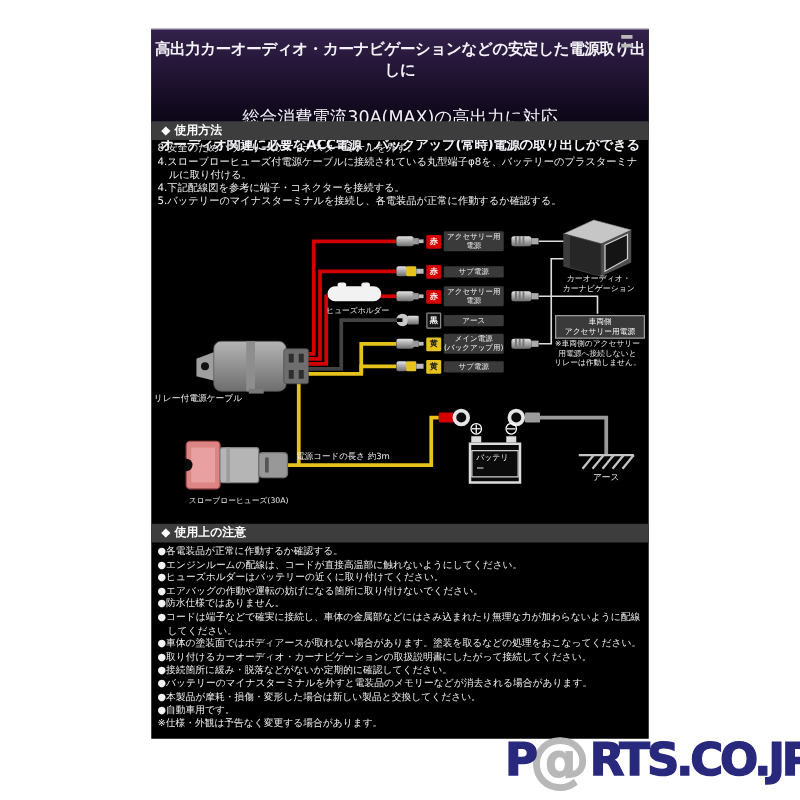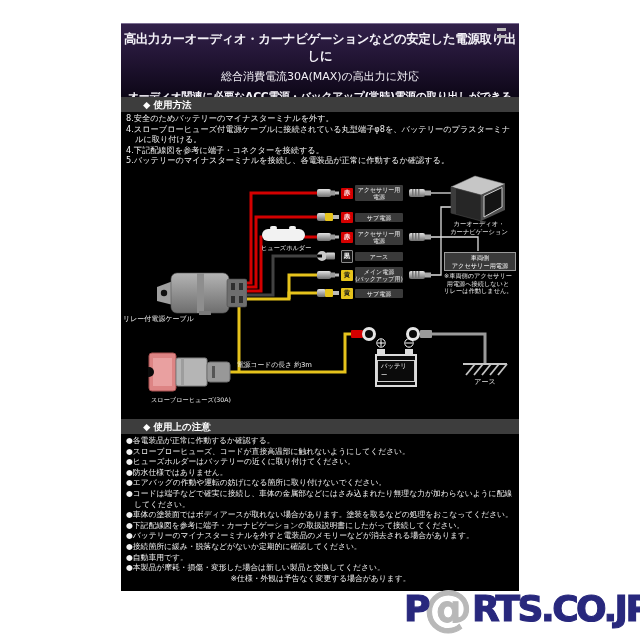--- a/index.html
+++ b/index.html
@@ -6,36 +6,36 @@
   html,body{background:#fff}
   #canvas{position:relative;width:640px;height:640px;background:#ffffff;overflow:hidden;
           font-family:"DejaVu Sans","Liberation Sans",sans-serif;}
   #panel{position:absolute;left:121px;top:23px;width:398px;height:568px;background:#000;overflow:hidden;}
 
   
   .hdr{position:absolute;left:0;top:0;width:100%;height:75px;text-align:center;color:#f4f2f8;
        background:linear-gradient(180deg,#32214a 0%,#241637 40%,#0c0616 100%);
        border-top:1px solid #7c6f93;}
   .hdr .l1{padding-top:7px;font-size:12.4px;font-weight:bold;letter-spacing:-0.3px;}
-  .hdr .l2{margin-top:4px;font-size:11px;}
+  .hdr .l2{margin-top:20px;font-size:14px;}
   .hdr .l3{margin-top:6px;font-size:10.8px;font-weight:bold;letter-spacing:-0.3px;}
   .dash{position:absolute;width:9px;height:2.5px;background:#b9b9b9;left:376px;}
 
   
   .secbar{position:absolute;left:0;width:100%;height:15px;background:#3d3d3d;color:#fff;
-          font-size:9.5px;font-weight:bold;line-height:15px;padding-left:22px;}
+          font-size:9.5px;font-weight:bold;line-height:15px;padding-left:8px;}
   #bar-usage{top:74px;}
   #bar-caution{top:396px;}
 
   
   .steps{position:absolute;left:5px;top:90px;width:389px;color:#f2f2f2;font-size:8.2px;line-height:10.5px;list-style:none;}
   .steps li{padding-left:9px;text-indent:-9px;}
   .cautions{position:absolute;left:5px;top:413px;width:389px;color:#f2f2f2;font-size:7.8px;line-height:10.6px;list-style:none;}
   .cautions li{padding-left:8px;text-indent:-8px;}
-  .footnote{padding-left:8px;text-indent:-8px;text-align:center;}
+  .footnote{padding-left:8px;text-indent:-8px;}
 
   
   .diagram{position:absolute;left:0;top:152px;width:398px;height:244px;}
   .diagram .lbl{position:absolute;color:#f0f0f0;z-index:3;}
   .wires-svg{position:absolute;left:0;top:0;z-index:1;}
   .part{position:absolute;z-index:2;}
 
   .wire-row{position:absolute;left:196px;height:18px;display:flex;align-items:center;gap:2px;z-index:3;}
   .chip{width:12px;text-align:center;font-size:6.5px;font-weight:bold;border-radius:1px;padding:1px 0;}
   .chip-red{background:#d40000;color:#fff;}
@@ -281,31 +281,31 @@
           <rect x="3" y="2" width="1.5" height="8" fill="#777"></rect>
           <rect x="6" y="2" width="1.5" height="8" fill="#777"></rect>
           <rect x="9" y="2" width="1.5" height="8" fill="#777"></rect>
           <rect x="16" y="3.5" width="6" height="5" fill="#aaa"></rect>
       </svg>
     </div>
 
     <div class="secbar" id="bar-caution">◆ 使用上の注意</div>
     <ul class="cautions">
       <li>●各電装品が正常に作動するか確認する。</li>
-      <li>●スローブローヒューズ、コードが直接高温部に触れないようにしてください。</li>
+      <li>●エンジンルームの配線は、コードが直接高温部に触れないようにしてください。</li>
       <li>●ヒューズホルダーはバッテリーの近くに取り付けてください。</li>
+      <li>●エアバッグの作動や運転の妨げになる箇所に取り付けないでください。</li>
       <li>●防水仕様ではありません。</li>
-      <li>●エアバッグの作動や運転の妨げになる箇所に取り付けないでください。</li>
       <li>●コードは端子などで確実に接続し、車体の金属部などにはさみ込まれたり無理な力が加わらないように配線してください。</li>
       <li>●車体の塗装面ではボディアースが取れない場合があります。塗装を取るなどの処理をおこなってください。</li>
-      <li>●下記配線図を参考に端子・カーナビゲーションの取扱説明書にしたがって接続してください。</li>
+      <li>●取り付けるカーオーディオ・カーナビゲーションの取扱説明書にしたがって接続してください。</li>
+      <li>●接続箇所に緩み・脱落などがないか定期的に確認してください。</li>
       <li>●バッテリーのマイナスターミナルを外すと電装品のメモリーなどが消去される場合があります。</li>
-      <li>●接続箇所に緩み・脱落などがないか定期的に確認してください。</li>
+      <li>●本製品が摩耗・損傷・変形した場合は新しい製品と交換してください。</li>
       <li>●自動車用です。</li>
-      <li>●本製品が摩耗・損傷・変形した場合は新しい製品と交換してください。</li>
       <li class="footnote">※仕様・外観は予告なく変更する場合があります。</li>
     </ul>
   </div>
 
   <div class="logo">
     <span class="navy p">P</span>
     <span class="atwrap">
       <span class="at">@</span>
     </span>
     <span class="navy rest">RTS.CO.JP</span>

